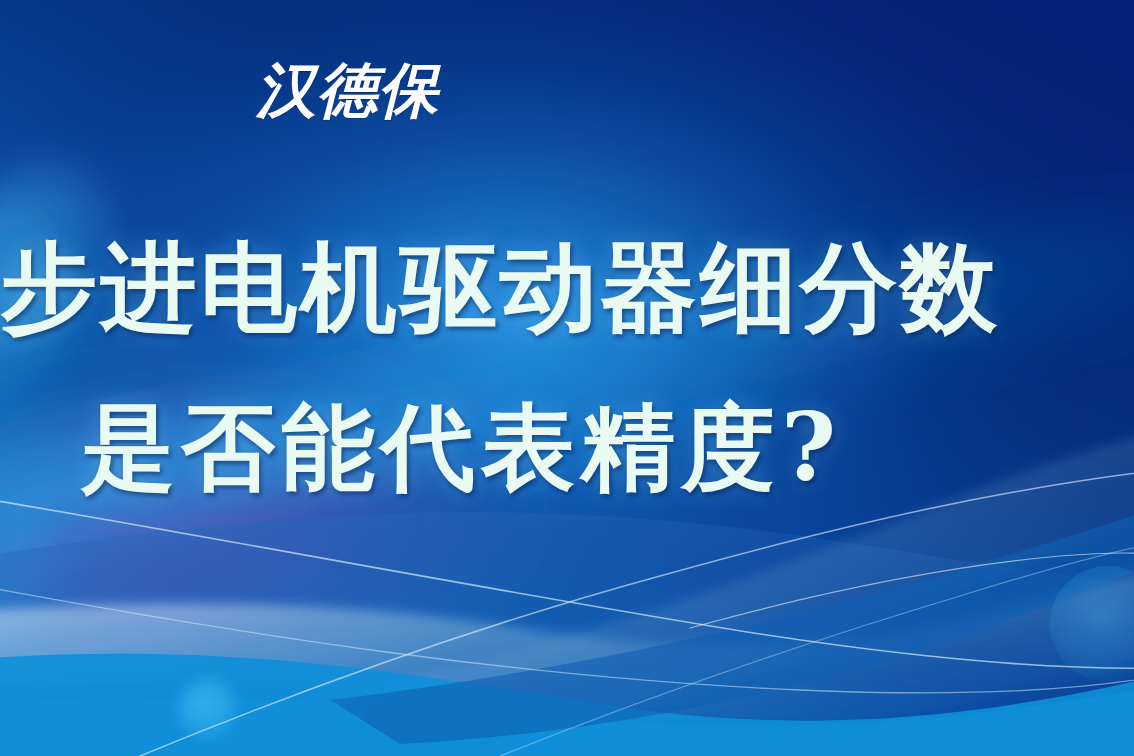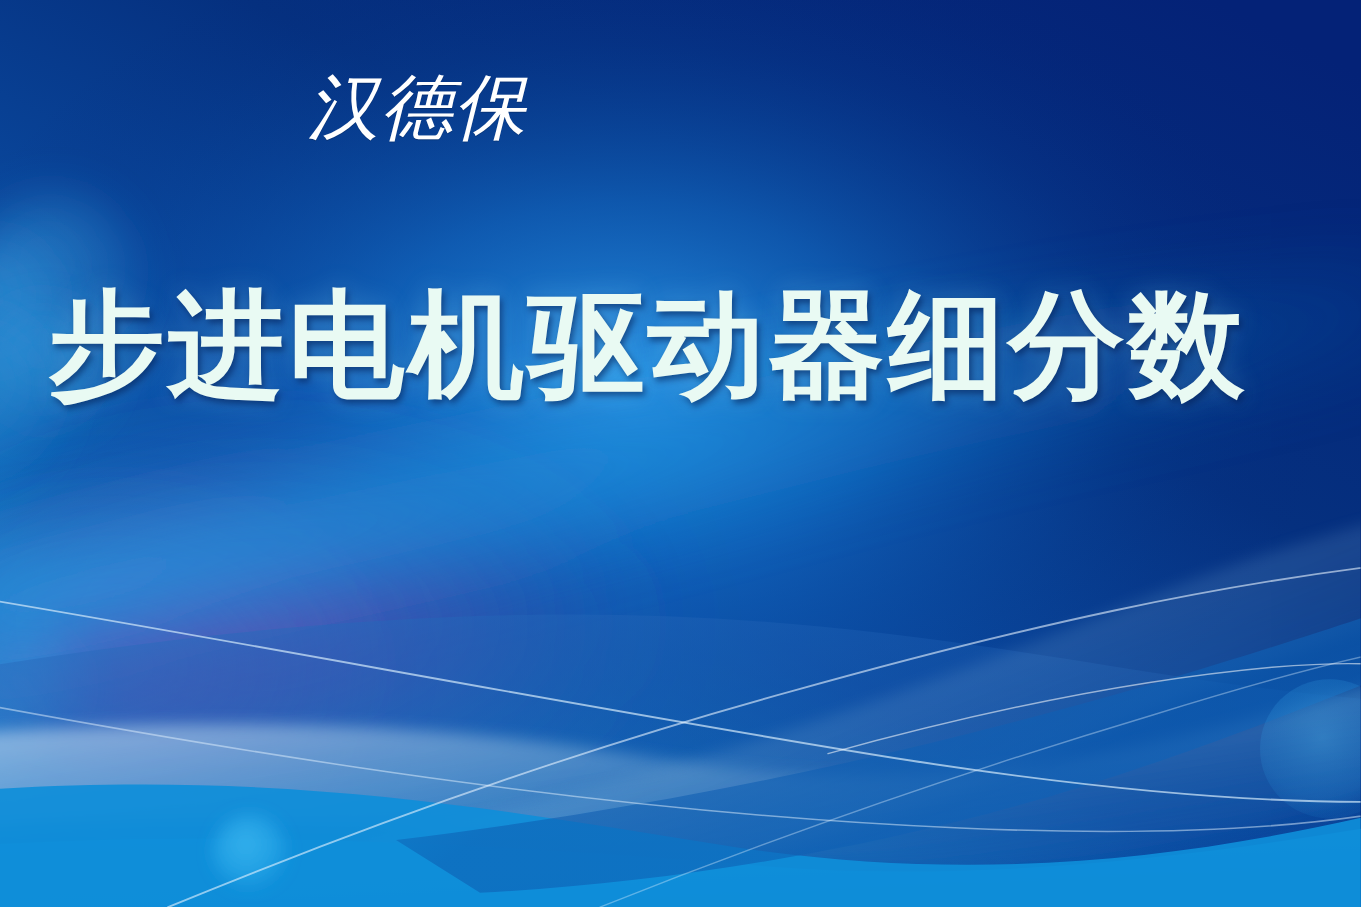--- a/index.html
+++ b/index.html
@@ -38,39 +38,38 @@
     z-index: 40;
   }
   #logo svg { display: block; width: 380px; height: 115px; }
 
   .logo-cn {
     position: absolute;
     left: 256px;
     top: 60px;
     z-index: 41;
     font-family: "DejaVu Sans", "Liberation Sans", sans-serif;
-    font-weight: 400;
+    font-weight: 700;
     font-style: italic;
     font-size: 60px;
     letter-spacing: 1px;
     color: #ffffff;
     line-height: 1;
     white-space: nowrap;
     text-shadow: 0 1px 0 rgba(0,0,0,0.18);
   }
 
   
   #headline {
     position: absolute;
     left: 0;
     top: 228px;
     width: 923px;
     z-index: 50;
     text-align: center;
-    margin-left: 40px;
   }
   .title-line {
     font-family: "DejaVu Serif", "Liberation Serif", serif;
     font-weight: 700;
     color: #e9faf3;
     white-space: nowrap;
     text-shadow:
       2px 3px 5px rgba(2, 26, 80, 0.55),
       0 0 22px rgba(150, 230, 255, 0.28);
   }
@@ -225,15 +224,16 @@
       <path d="M 500,756 C 640,700 800,644 960,596 C 1050,568 1110,552 1160,542" stroke="#dcefff" stroke-width="1.2" opacity="0.38"></path>
       <path d="M 690,628 C 820,592 950,566 1060,556 C 1110,552 1145,552 1166,556" stroke="#ffffff" stroke-width="1.2" opacity="0.55"></path>
     </g>
   </svg>
 
 
   <div class="logo-cn">汉德保</div>
 
   <div id="headline">
     <div class="title-line l1">步进电机驱动器细分数</div>
+    <div class="title-line l2">是否能代表精度?</div>
   </div>
 
 </div>
 
 </body></html>

